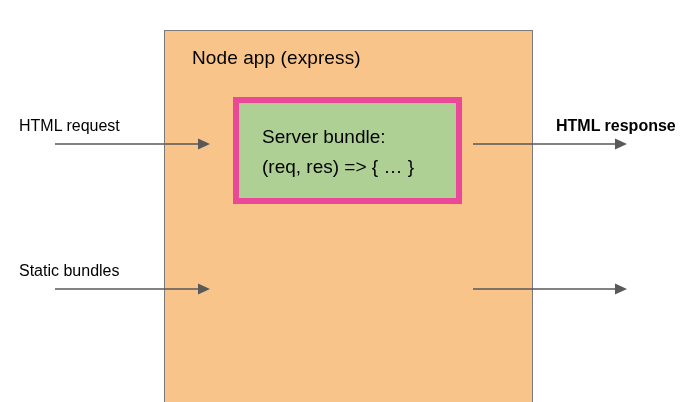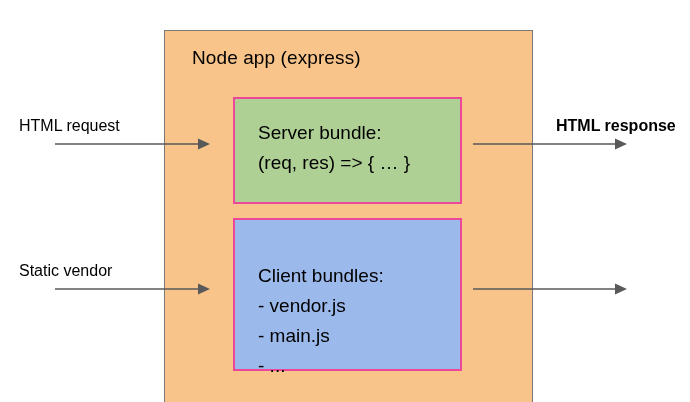--- a/index.html
+++ b/index.html
@@ -40,21 +40,21 @@
     font-size: 19px;
     line-height: 24px;
     letter-spacing: 0.1px;
     white-space: nowrap;
   }
 
   
   .inner-box {
     position: absolute;
     box-sizing: border-box;
-    border: 2px solid #ec4899;
+    border: 6px solid #ec4899;
   }
   .server-bundle-box {
     left: 233px;
     top: 81px;
     width: 229px;
     height: 107px;
     background: #AFD095;
   }
   .client-bundles-box {
     left: 233px;
@@ -113,28 +113,20 @@
 
   <div class="node-app-title">Node app (express)</div>
 
   <div class="inner-box server-bundle-box">
     <div class="inner-text">
       <div>Server bundle:</div>
       <div>(req, res) =&gt; { … }</div>
     </div>
   </div>
 
-  <div class="inner-box client-bundles-box">
-    <div class="inner-text">
-      <div>Client bundles:</div>
-      <div>- vendor.js</div>
-      <div>- main.js</div>
-      <div>- ...</div>
-    </div>
-  </div>
 
   <svg class="arrow-svg" viewBox="0 0 690 402">
 
     <g>
       <line class="arrow-line" x1="55" y1="128" x2="198" y2="128"></line>
       <polygon class="arrow-head" points="198,122.5 210,128 198,133.5"></polygon>
     </g>
 
     <g>
       <line class="arrow-line" x1="55" y1="273" x2="198" y2="273"></line>
@@ -147,15 +139,15 @@
     </g>
 
     <g>
       <line class="arrow-line" x1="473" y1="273" x2="615" y2="273"></line>
       <polygon class="arrow-head" points="615,267.5 627,273 615,278.5"></polygon>
     </g>
   </svg>
 
   <div class="flow-label label-html-request">HTML request</div>
   <div class="flow-label label-html-response">HTML response</div>
-  <div class="flow-label label-static-request">Static vendor</div>
+  <div class="flow-label label-static-request">Static bundles</div>
 
 </div>
 
 </body></html>

